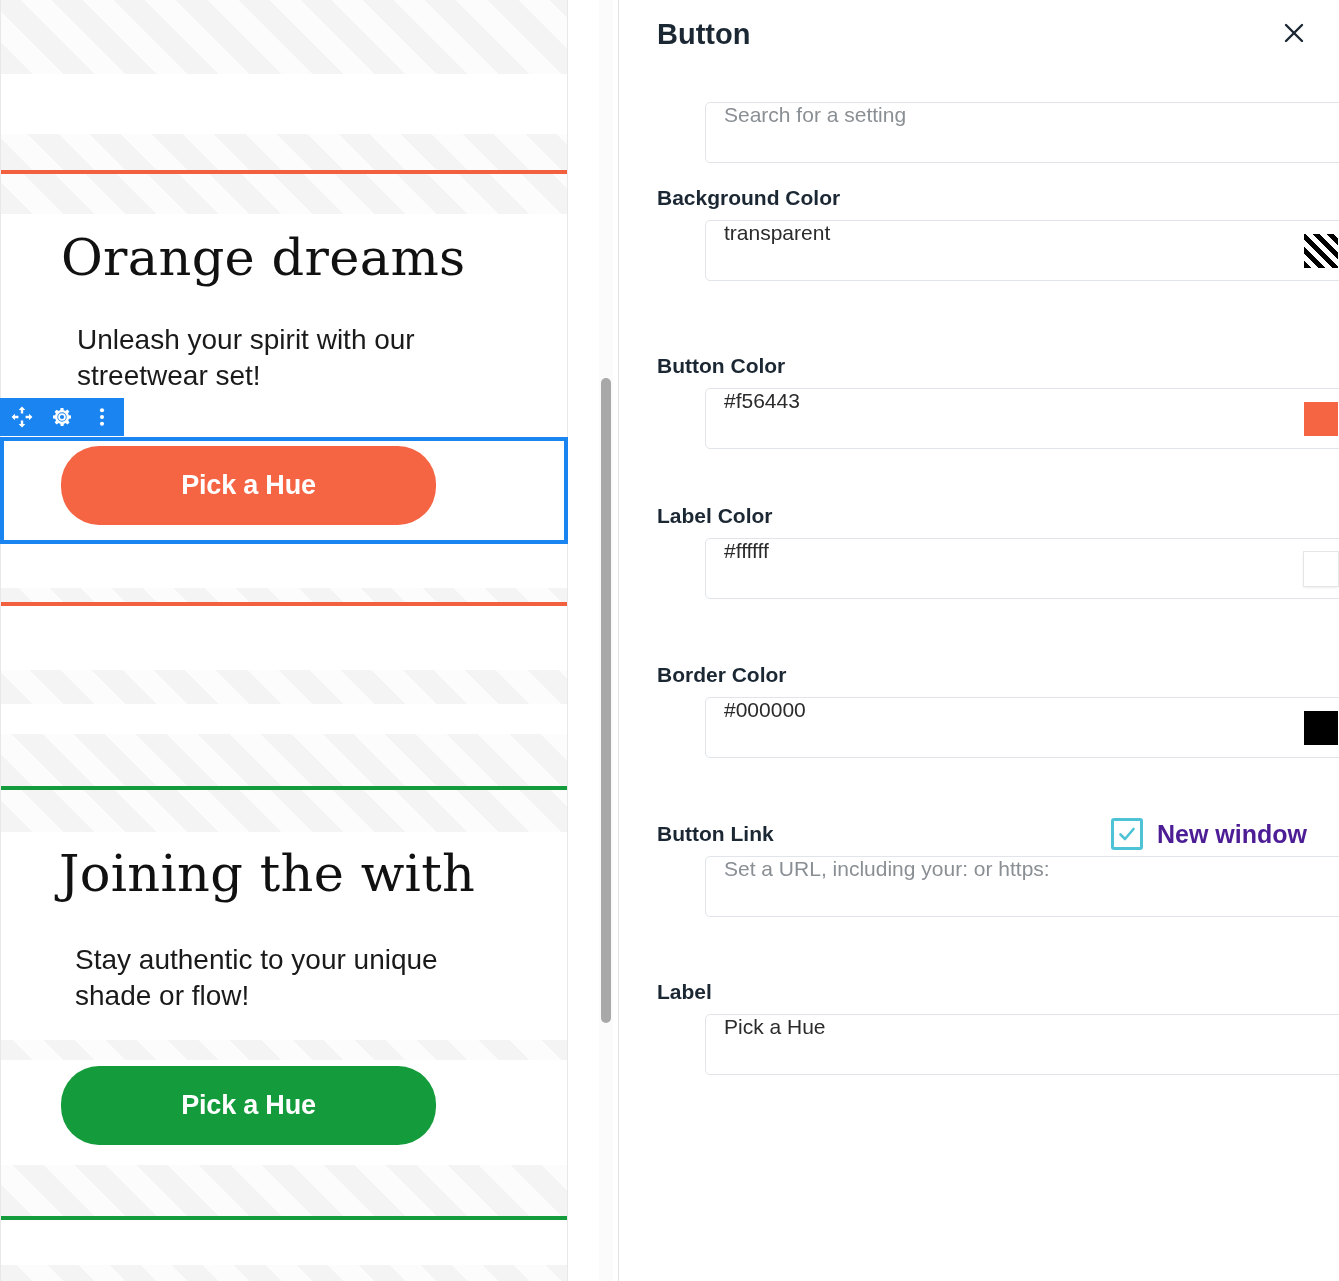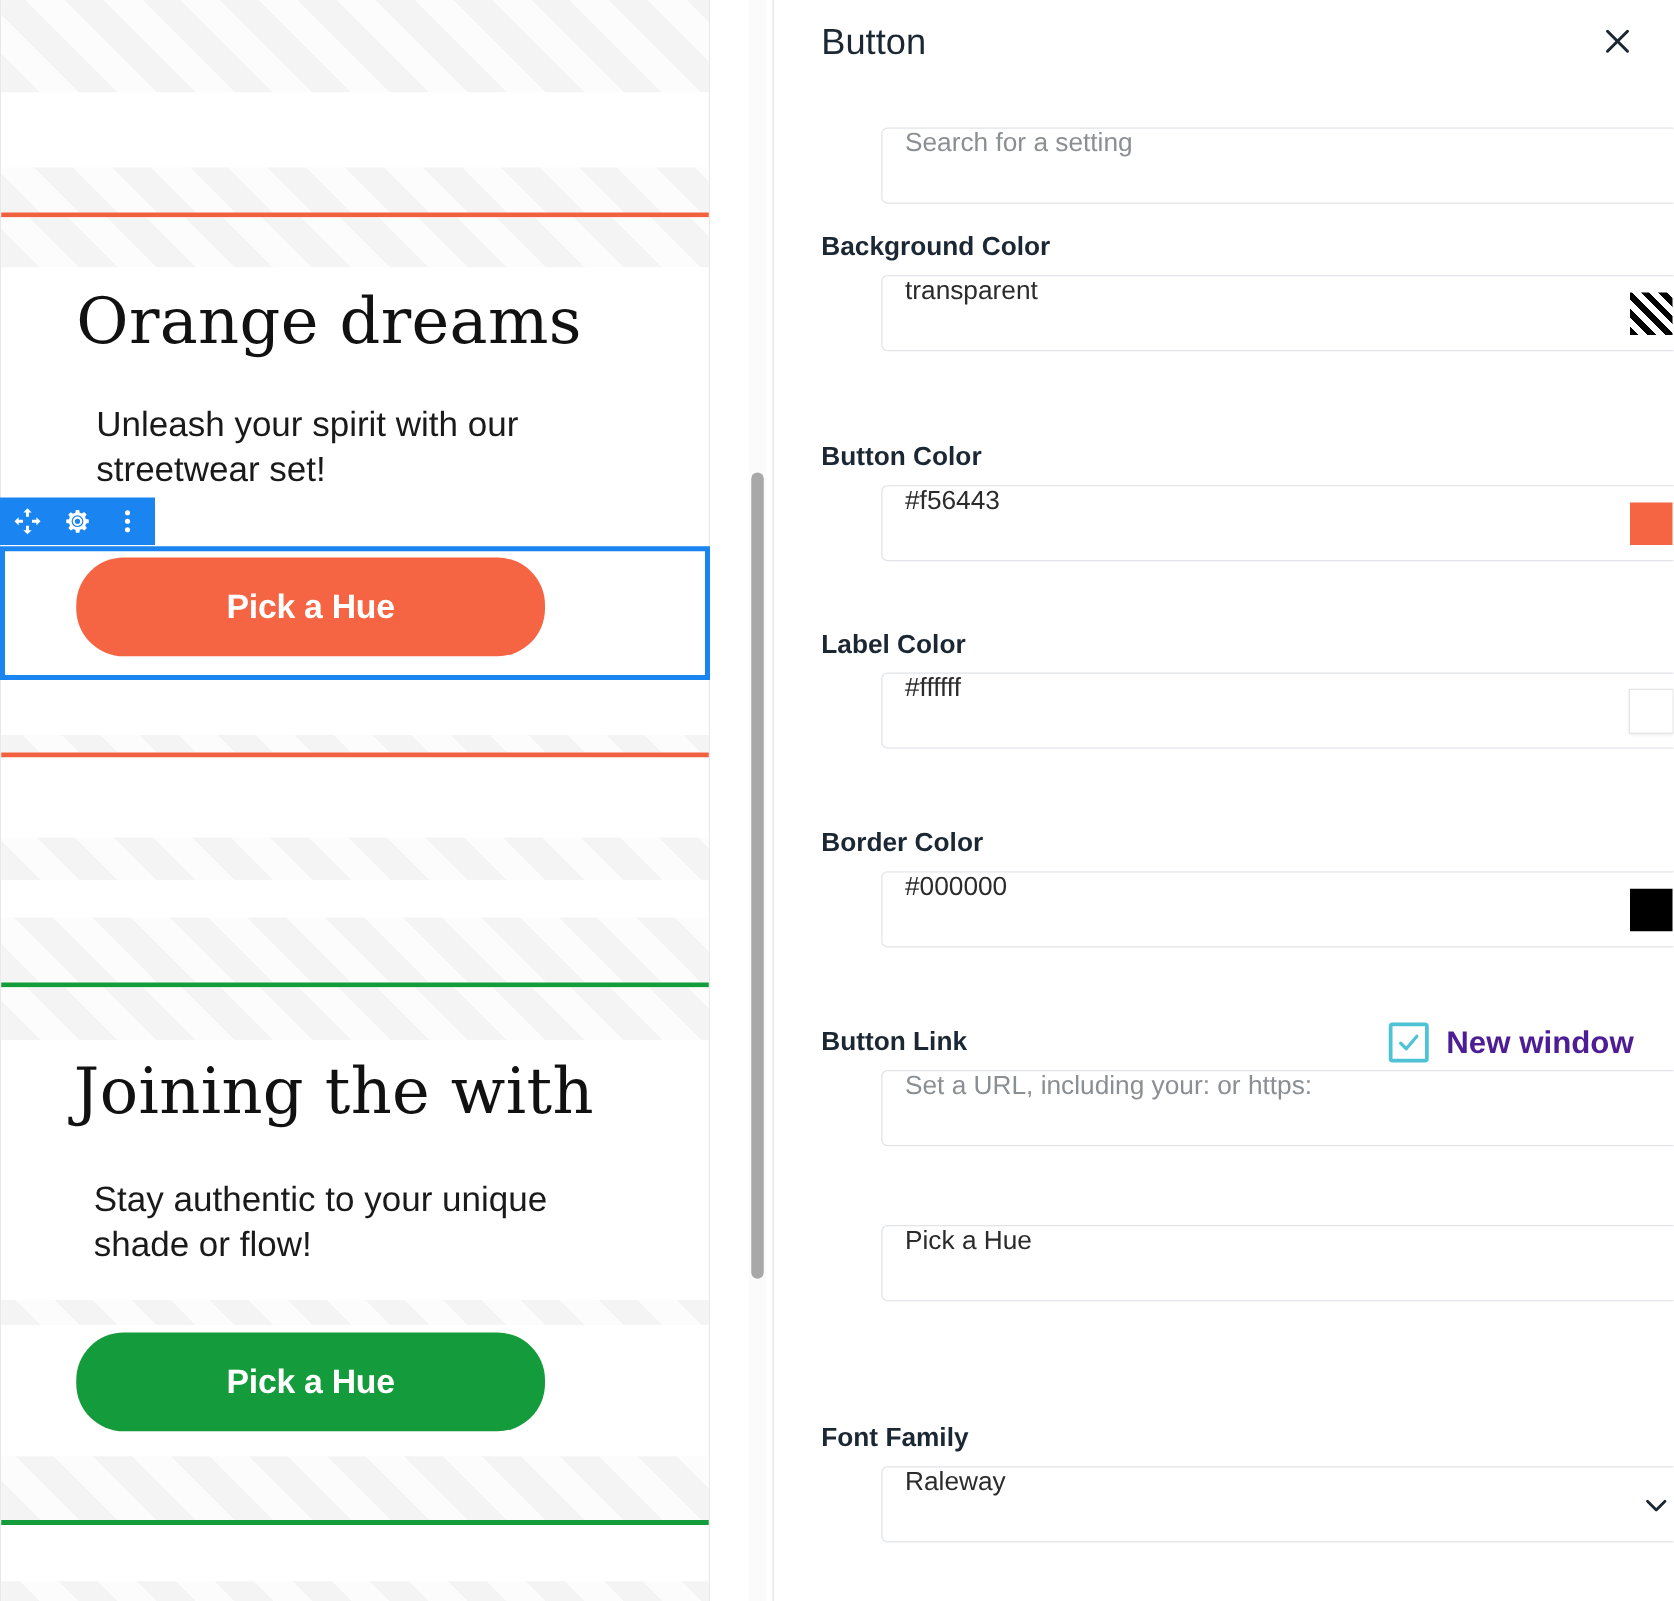--- a/index.html
+++ b/index.html
@@ -165,21 +165,21 @@
 
   #panel-header {
     position: absolute;
     left: 0; top: 0;
     width: 720px; height: 72px;
   }
   #panel-title {
     position: absolute;
     left: 38px; top: 18px;
     font-size: 29px;
-    font-weight: normal;
+    font-weight: bold;
     color: #1b2733;
     font-family: "Liberation Sans", sans-serif;
   }
   #panel-close {
     position: absolute;
     right: 28px; top: 16px;
     width: 34px; height: 34px;
     display: flex; align-items: center; justify-content: center;
     cursor: pointer;
   }
@@ -420,31 +420,21 @@
           </svg>
         </span>
         <span class="new-window-label">New window</span>
       </div>
       <div class="fld-box">
         <span class="fld-text fld-placeholder">Set a URL, including your: or https:</span>
       </div>
     </div>
 
     <div class="fld-group" style="top:980px;">
+      <span class="fld-label">Label</span>
       <div class="fld-box">
         <span class="fld-text">Pick a Hue</span>
       </div>
     </div>
 
-    <div class="fld-group" style="top:1139px;">
-      <span class="fld-label">Font Family</span>
-      <div class="fld-box">
-        <span class="fld-text">Raleway</span>
-        <span class="chevron">
-          <svg width="22" height="22" viewBox="0 0 22 22" fill="none" stroke="#1b2733" stroke-width="2.2" stroke-linecap="round" stroke-linejoin="round">
-            <polyline points="4,8 11,15 18,8"></polyline>
-          </svg>
-        </span>
-      </div>
-    </div>
 
   </div>
 </div>
 
 </body></html>

